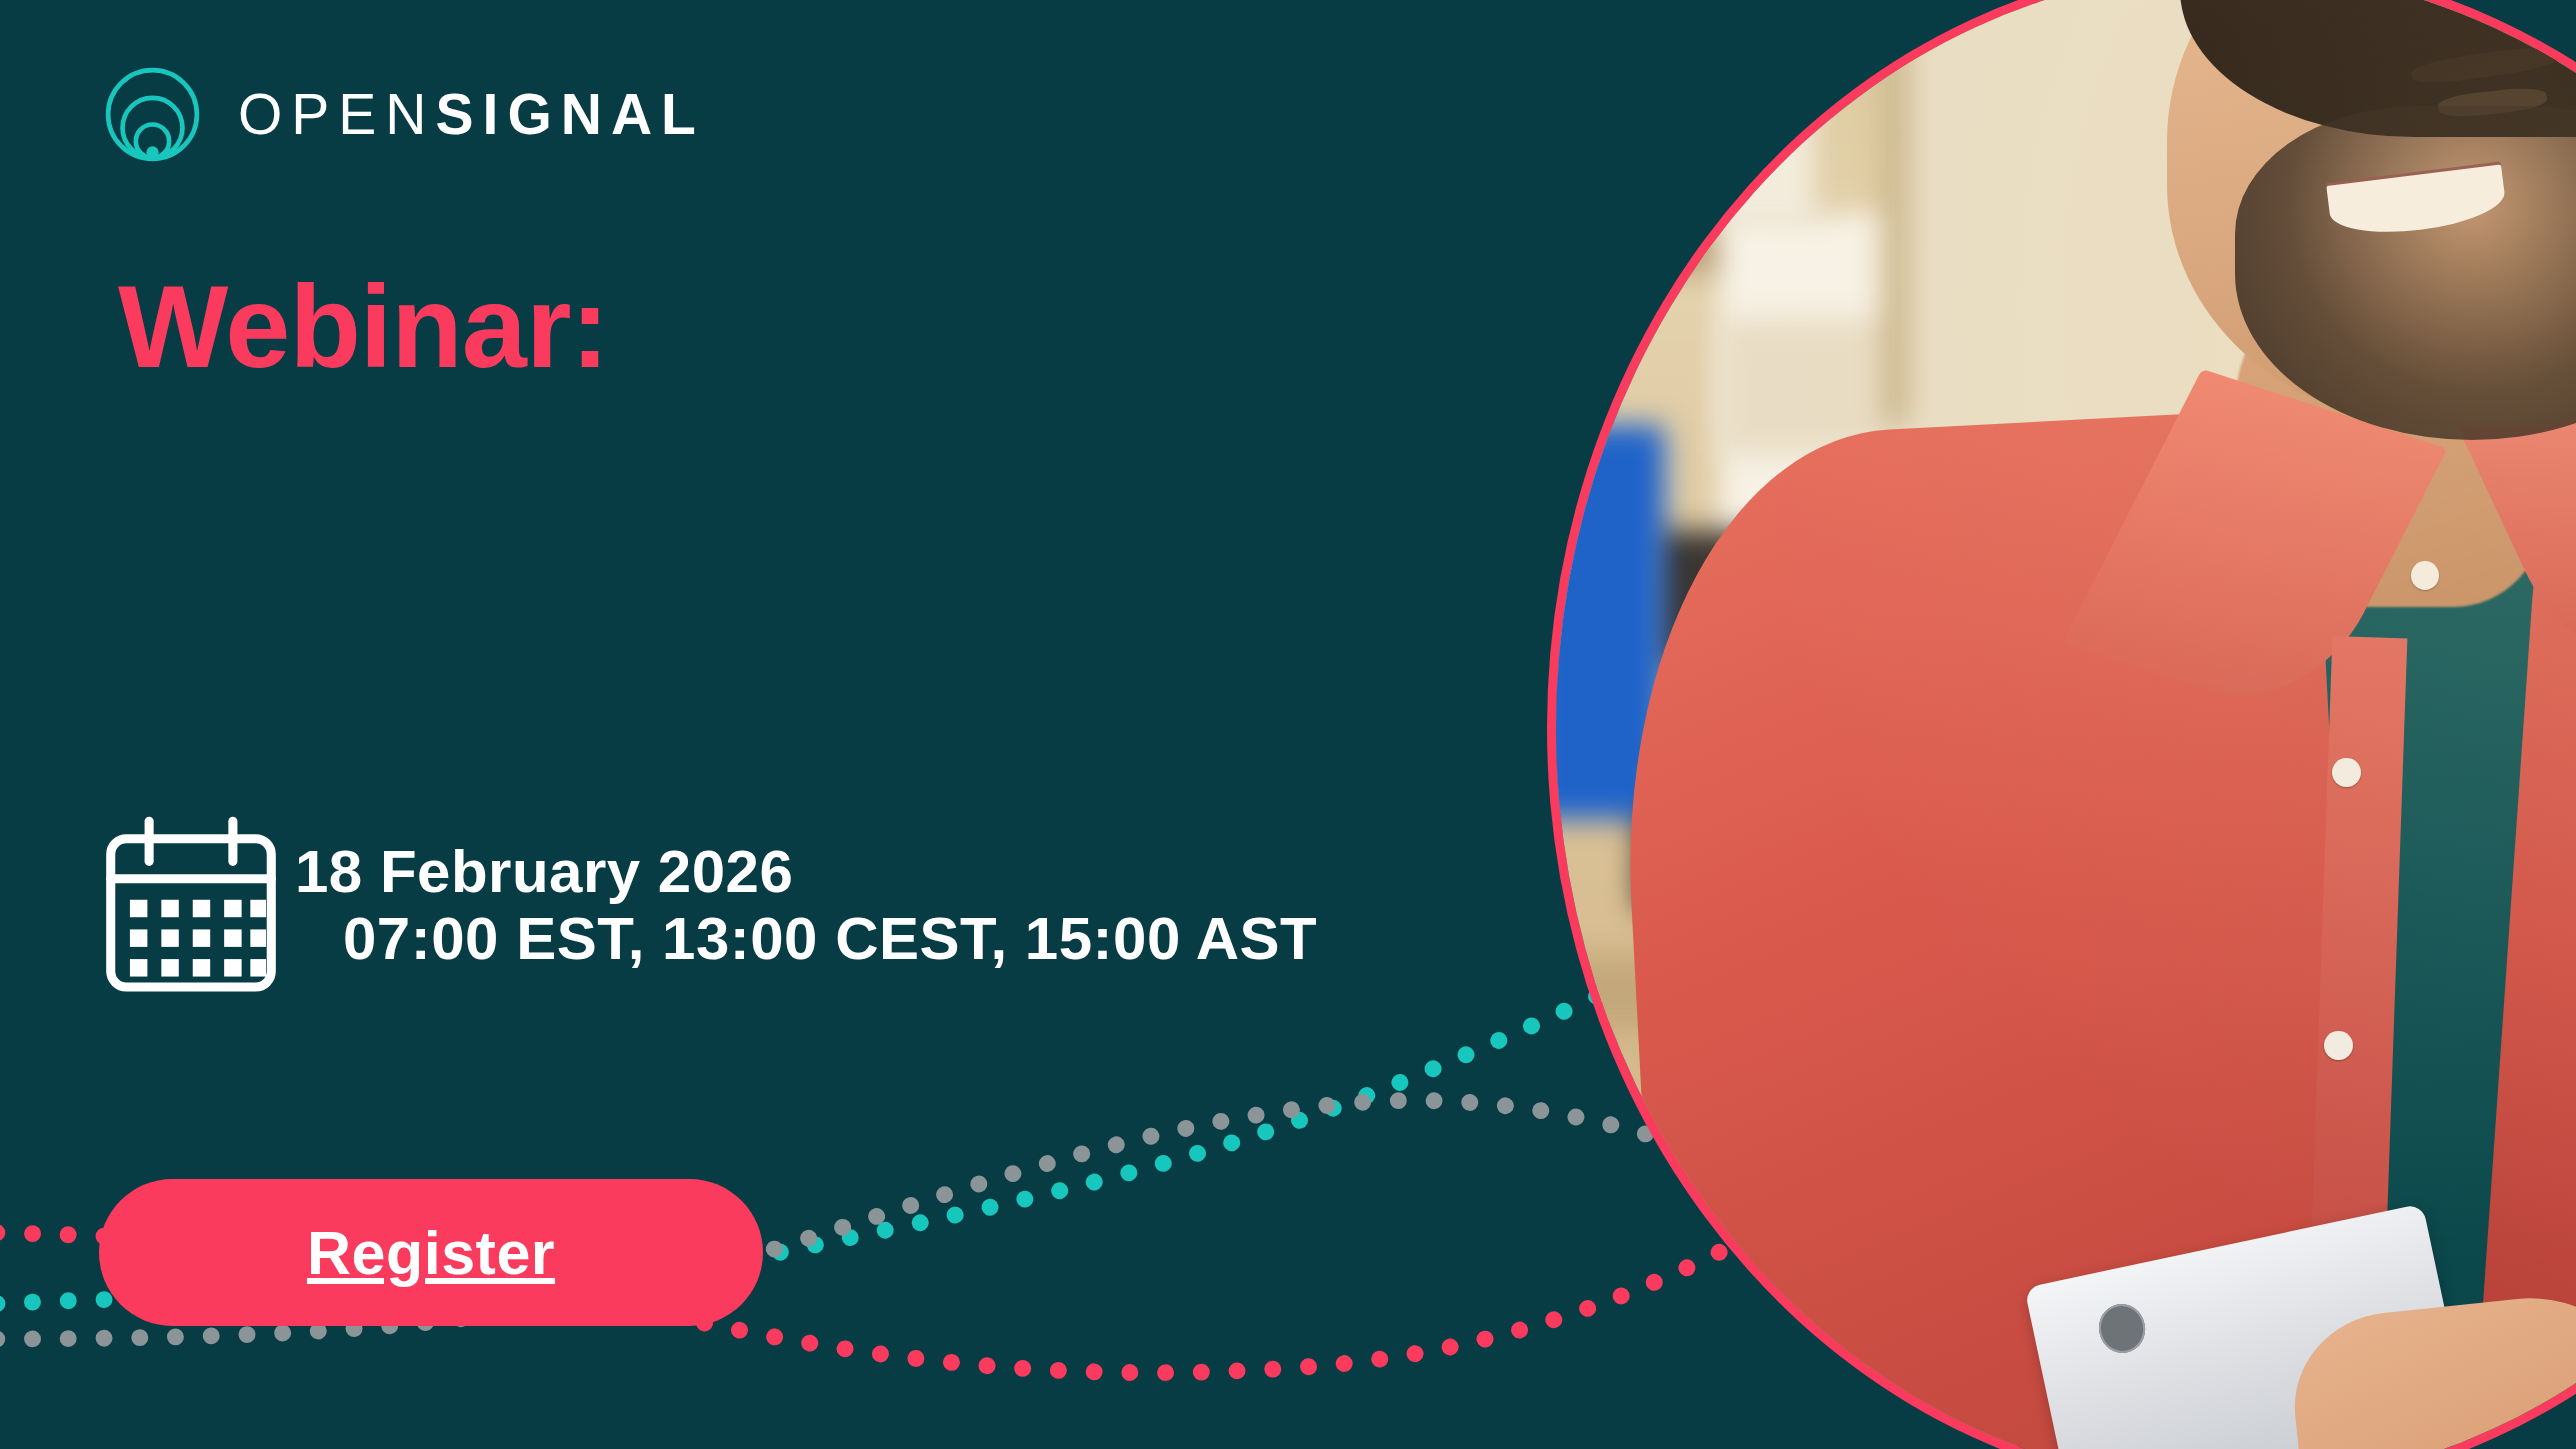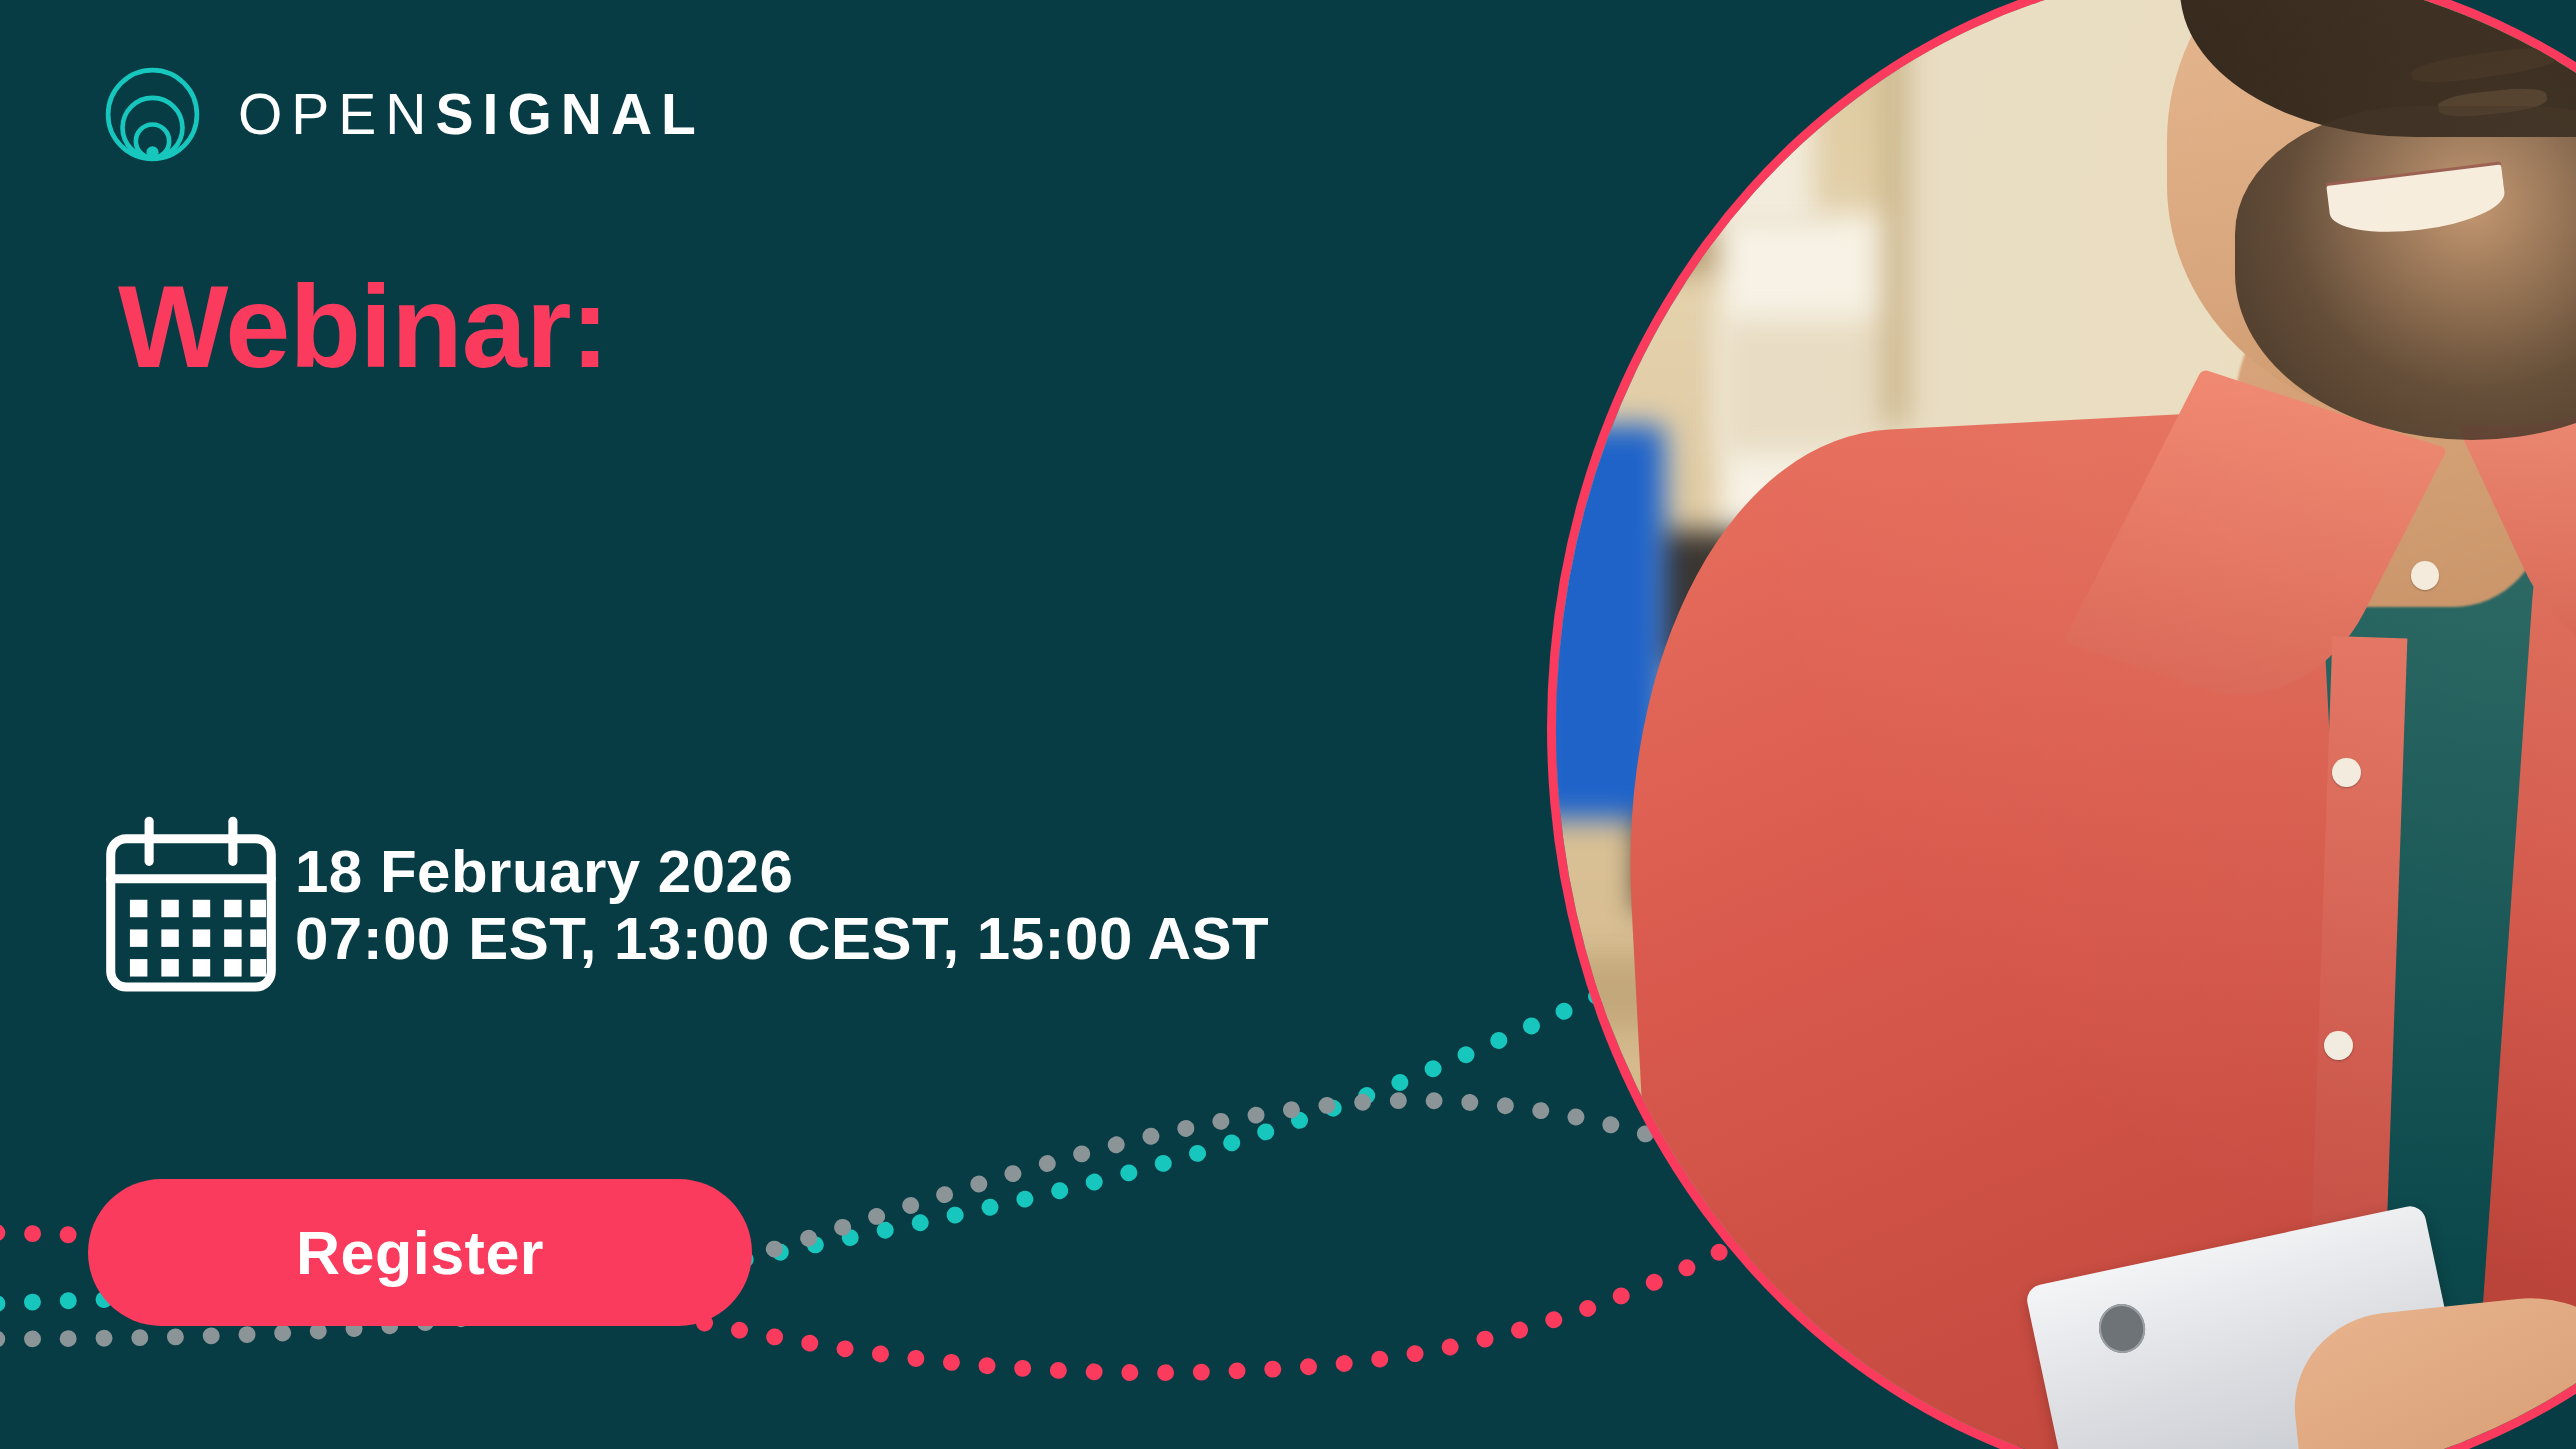--- a/index.html
+++ b/index.html
@@ -199,30 +199,31 @@
   }
 
   
   .date-row {
     position:absolute; left:103px; top:816px;
     display:flex; align-items:center; gap:16px; z-index:6;
   }
   .cal-icon { width:176px; height:178px; flex:none; }
   .date-text { color:#fff; font-weight:800; line-height:1.12; }
   .date-text .d1 { font-size:60px; letter-spacing:0.5px; }
-  .date-text .d2 { font-size:60px; letter-spacing:0.5px; }
+  .date-text .d2 { font-size:60px; letter-spacing:0.5px;margin-left:48px; }
 
   
   .register-btn {
-    position:absolute; left:88px; top:1179px;
+    position:absolute; left:99px; top:1179px;
     width:664px; height:147px;
     background:#fb3b5e; border:none; border-radius:79px;
     color:#fff; font-size:61px; font-weight:800;
     letter-spacing:0.5px; cursor:pointer; z-index:6;
     font-family:"Liberation Sans", sans-serif;
+    text-decoration:underline;
   }
 
   
   .waves { position:absolute; left:0; top:0; width:2576px; height:1449px; z-index:2; }
 </style>
 </head>
 <body>
 
 <div id="banner">
 

